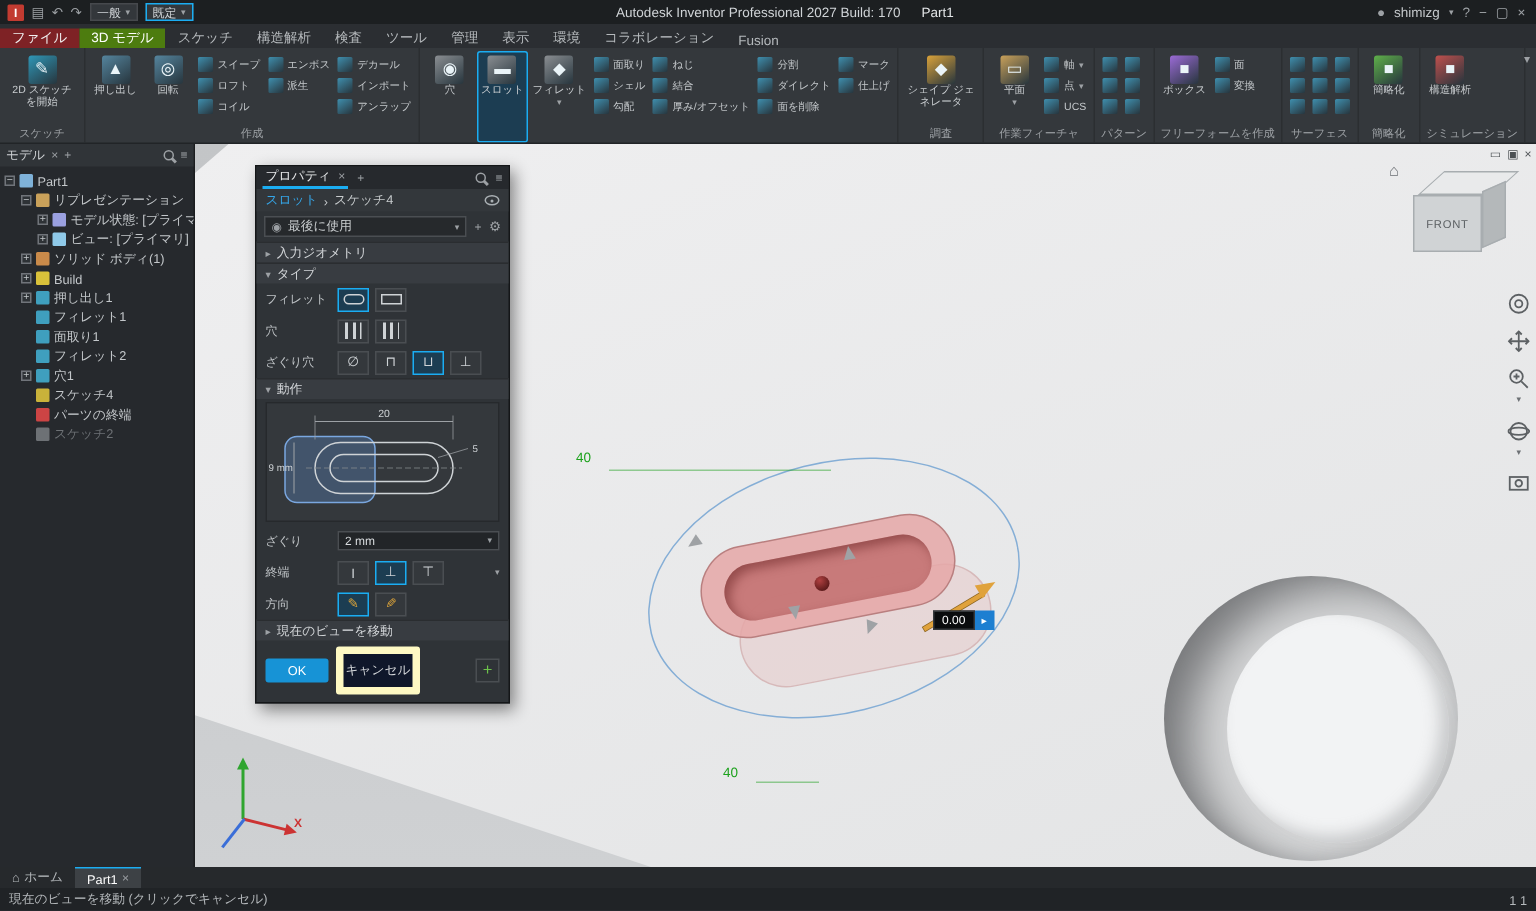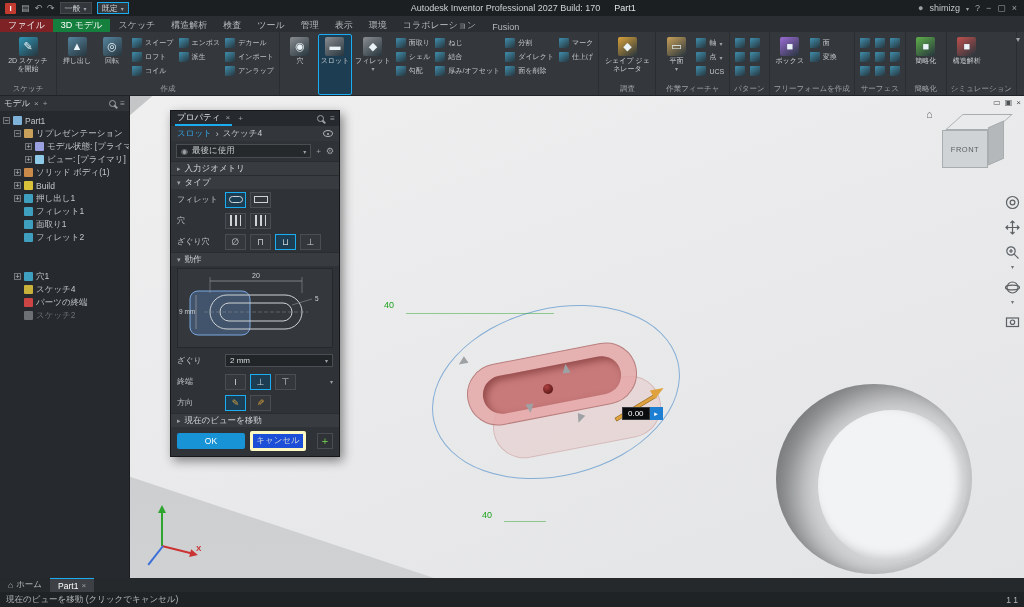--- a/index.html
+++ b/index.html
@@ -15,21 +15,21 @@
   .caret{font-size:6px;color:#9da1a5}
   .title-center{flex:1;text-align:center;font-size:9px;color:#cfd3d6;white-space:nowrap;overflow:hidden}
   .title-center .doc{margin-left:14px;color:#e2e5e7}
   .tb-right{display:flex;align-items:center;gap:6px;padding-right:2px}
   .winbtn{color:#9da1a5;font-size:9px}
 
   
   .tabrow{height:16px;background:#2b2e32;display:flex;align-items:flex-end;color:#b5b9bc;font-size:9px}
   .rtab{padding:0 8px;display:flex;align-items:center;white-space:nowrap}
   .rtab.file{background:#7e2225;color:#f0f0f0}
-  .rtab.active{background:#15803d;color:#fff}
+  .rtab.active{background:#4d7c0f;color:#fff}
 
   
   .ribbon{height:64px;background:#34383c;display:flex;position:relative;overflow:hidden;border-bottom:1px solid #212427}
   .rgroup{display:flex;flex-direction:column;border-right:1px solid #2b2e31;padding:0 1px;flex:none}
   .rg-items{flex:1;display:flex;align-items:stretch;padding:2px 2px 0;gap:1px}
   .rg-label{height:12px;line-height:12px;text-align:center;color:#9da1a5;font-size:7.5px;white-space:nowrap;padding:0 3px}
   .bigbtn{min-width:34px;max-width:50px;display:flex;flex-direction:column;align-items:center;gap:1px;padding:2px 1px 0;border:1px solid transparent;border-radius:2px;color:#c9cdd0;font-size:7px;line-height:1.12;text-align:center}
   .bigbtn.sel{border-color:#1badf2;background:#1c3d52}
   .bigicon{width:19px;height:19px;border-radius:2px;display:flex;align-items:center;justify-content:center;font-size:11px;color:#eaf4f8;flex:none}
   .scol{display:flex;flex-direction:column;padding-top:2px}
@@ -108,22 +108,22 @@
   .tbtn{height:16px;min-width:21px;border:1px solid #4a4e52;background:#34383c;display:flex;align-items:center;justify-content:center;padding:0 2px;color:#cfd3d6;font-size:9px}
   .tbtn.sel{border-color:#1badf2;background:#1c3d52}
   .mini-slot{width:14px;height:7px;border:1px solid #cfd3d6;border-radius:4px;display:inline-block}
   .mini-rect{width:14px;height:7px;border:1px solid #cfd3d6;display:inline-block}
   .mini-drill{width:11px;height:11px;background:repeating-linear-gradient(90deg,#cfd3d6 0 2px,transparent 2px 5px)}
   .pencil{color:#d9a23a;font-size:9px}
   .pencil.flip{display:inline-block;transform:scaleX(-1)}
   .pinput{flex:1;height:13px;background:#222528;border:1px solid #4a4e52;color:#d8dbde;display:flex;align-items:center;padding:0 4px;font-size:8px}
   .diagwrap{margin:2px 6px;background:#34383c;border:1px solid #26292c}
   .pp-footer{display:flex;align-items:center;gap:5px;padding:4px 6px 5px}
-  .okbtn{background:#1793d6;color:#fff;border-radius:2px;width:68px;height:16px;display:flex;align-items:center;justify-content:center;font-size:8.5px}
-  .cancelbtn{background:#1d4ed8;border:3px solid #fef9c3;color:#d4d7da;border-radius:2px;width:56px;height:20px;display:flex;align-items:center;justify-content:center;font-size:8.5px}
+  .okbtn{background:#1793d6;color:#fff;border-radius:2px;width:42px;height:16px;display:flex;align-items:center;justify-content:center;font-size:8.5px}
+  .cancelbtn{background:#0f172a;border:5px solid #fef9c3;color:#d4d7da;border-radius:2px;width:56px;height:32px;display:flex;align-items:center;justify-content:center;font-size:8.5px}
   .plusbtn{color:#6cc24a;border:1px solid #4a4e52;width:16px;height:16px;display:flex;align-items:center;justify-content:center;font-size:11px;margin-left:auto}
   .searchico{width:7px;height:7px;border:1.5px solid #9da1a5;border-radius:50%;position:relative;flex:none}
   .searchico::after{content:"";position:absolute;width:4px;height:1.5px;background:#9da1a5;transform:rotate(45deg);right:-3px;bottom:-1px}
   .gear{color:#9da1a5;font-size:9px}
 
   
   .doctabs{height:14px;background:#26292c;display:flex;align-items:stretch;font-size:8.5px;color:#b5b9bc}
   .dtab{display:flex;align-items:center;gap:3px;padding:0 8px;white-space:nowrap}
   .dtab.active{background:#3d4145;color:#fff;border-top:1px solid #1badf2}
   .statusbar{height:15px;background:#202326;display:flex;align-items:center;padding:0 6px;font-size:8.5px;color:#b5b9bc}
@@ -503,21 +503,21 @@
         <div class="trow" style="padding-left: 11px;">
           <span class="texp none"></span>
           <span class="ticon" style="background: rgb(63, 159, 190);"></span>
           <span>面取り1</span>
         </div>
         <div class="trow" style="padding-left: 11px;">
           <span class="texp none"></span>
           <span class="ticon" style="background: rgb(63, 159, 190);"></span>
           <span>フィレット2</span>
         </div>
-        <div class="trow" style="padding-left: 11px; margin-top: 26px;">
+        <div class="trow" style="padding-left: 11px;">
           <span class="texp">+</span>
           <span class="ticon" style="background: rgb(63, 159, 190);"></span>
           <span>穴1</span>
         </div>
         <div class="trow" style="padding-left: 11px;">
           <span class="texp none"></span>
           <span class="ticon" style="background: rgb(201, 178, 58);"></span>
           <span>スケッチ4</span>
         </div>
         <div class="trow" style="padding-left: 11px;">

